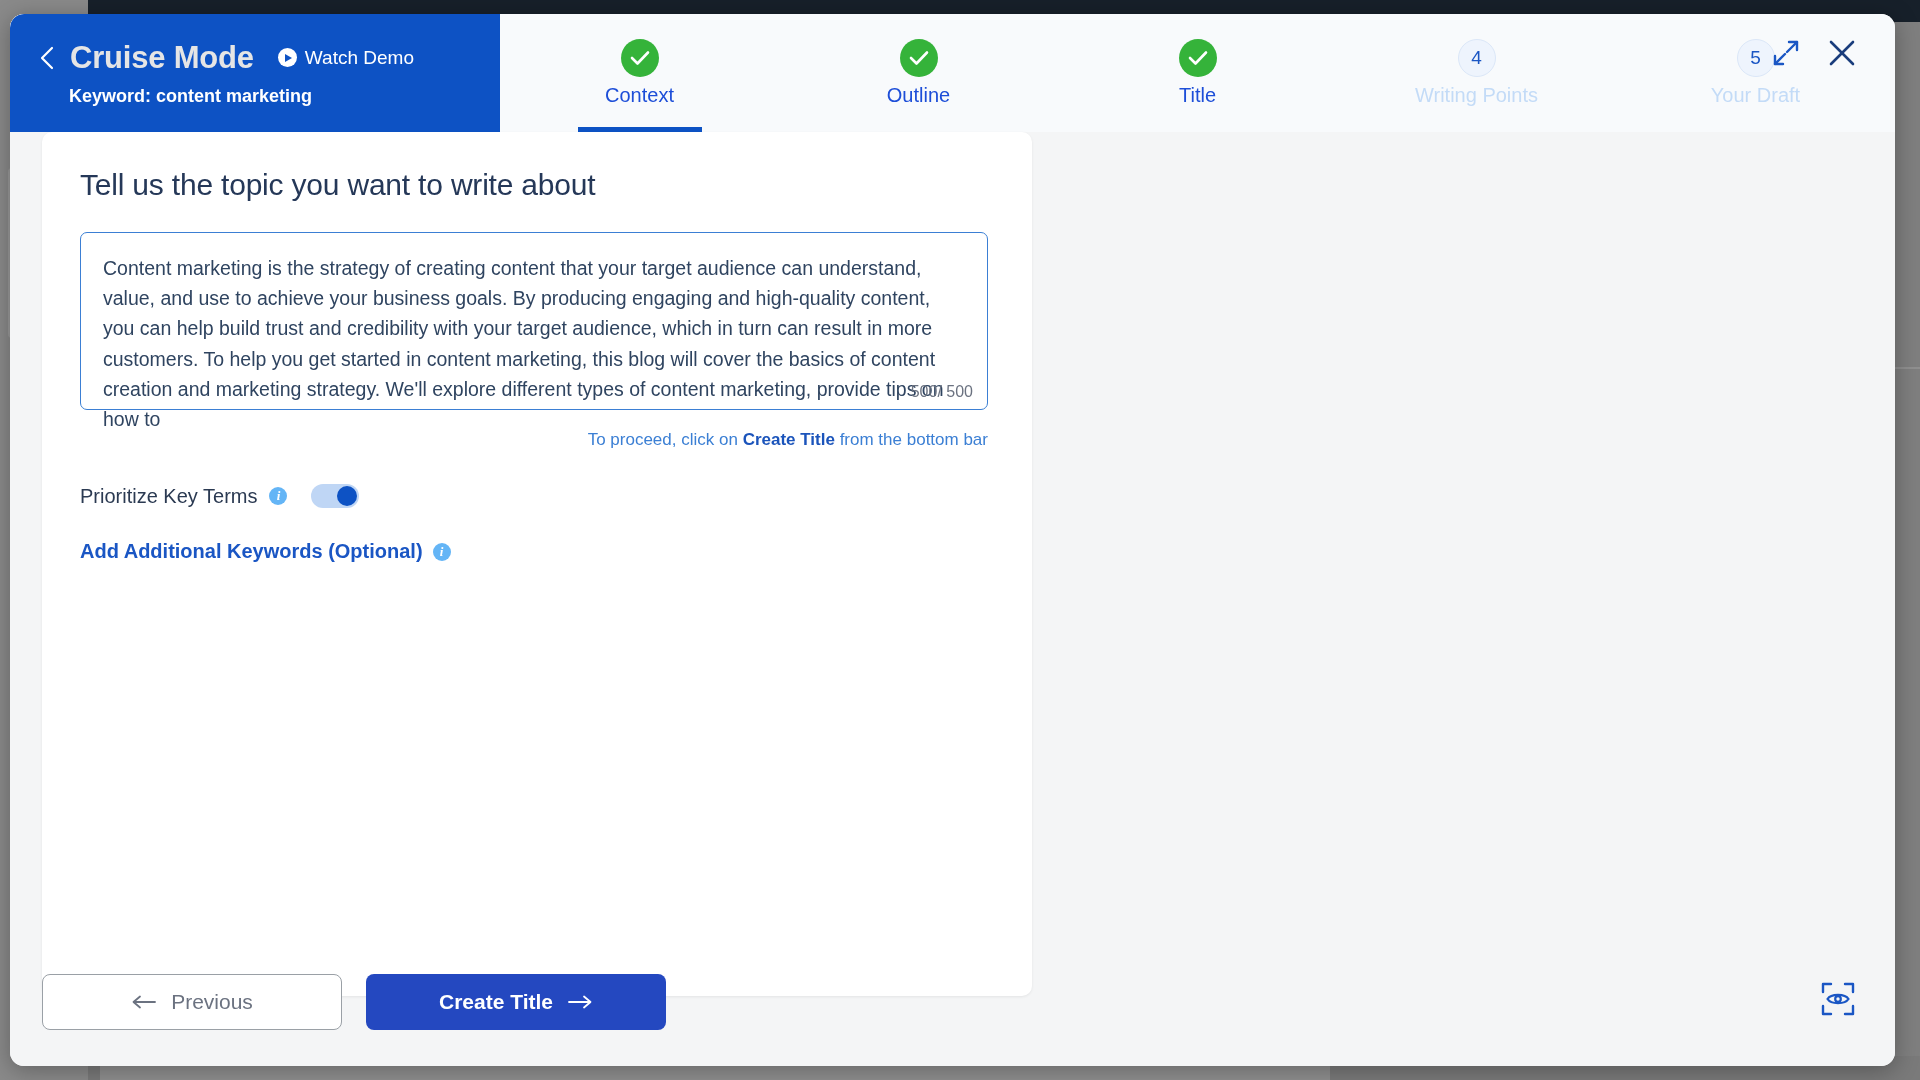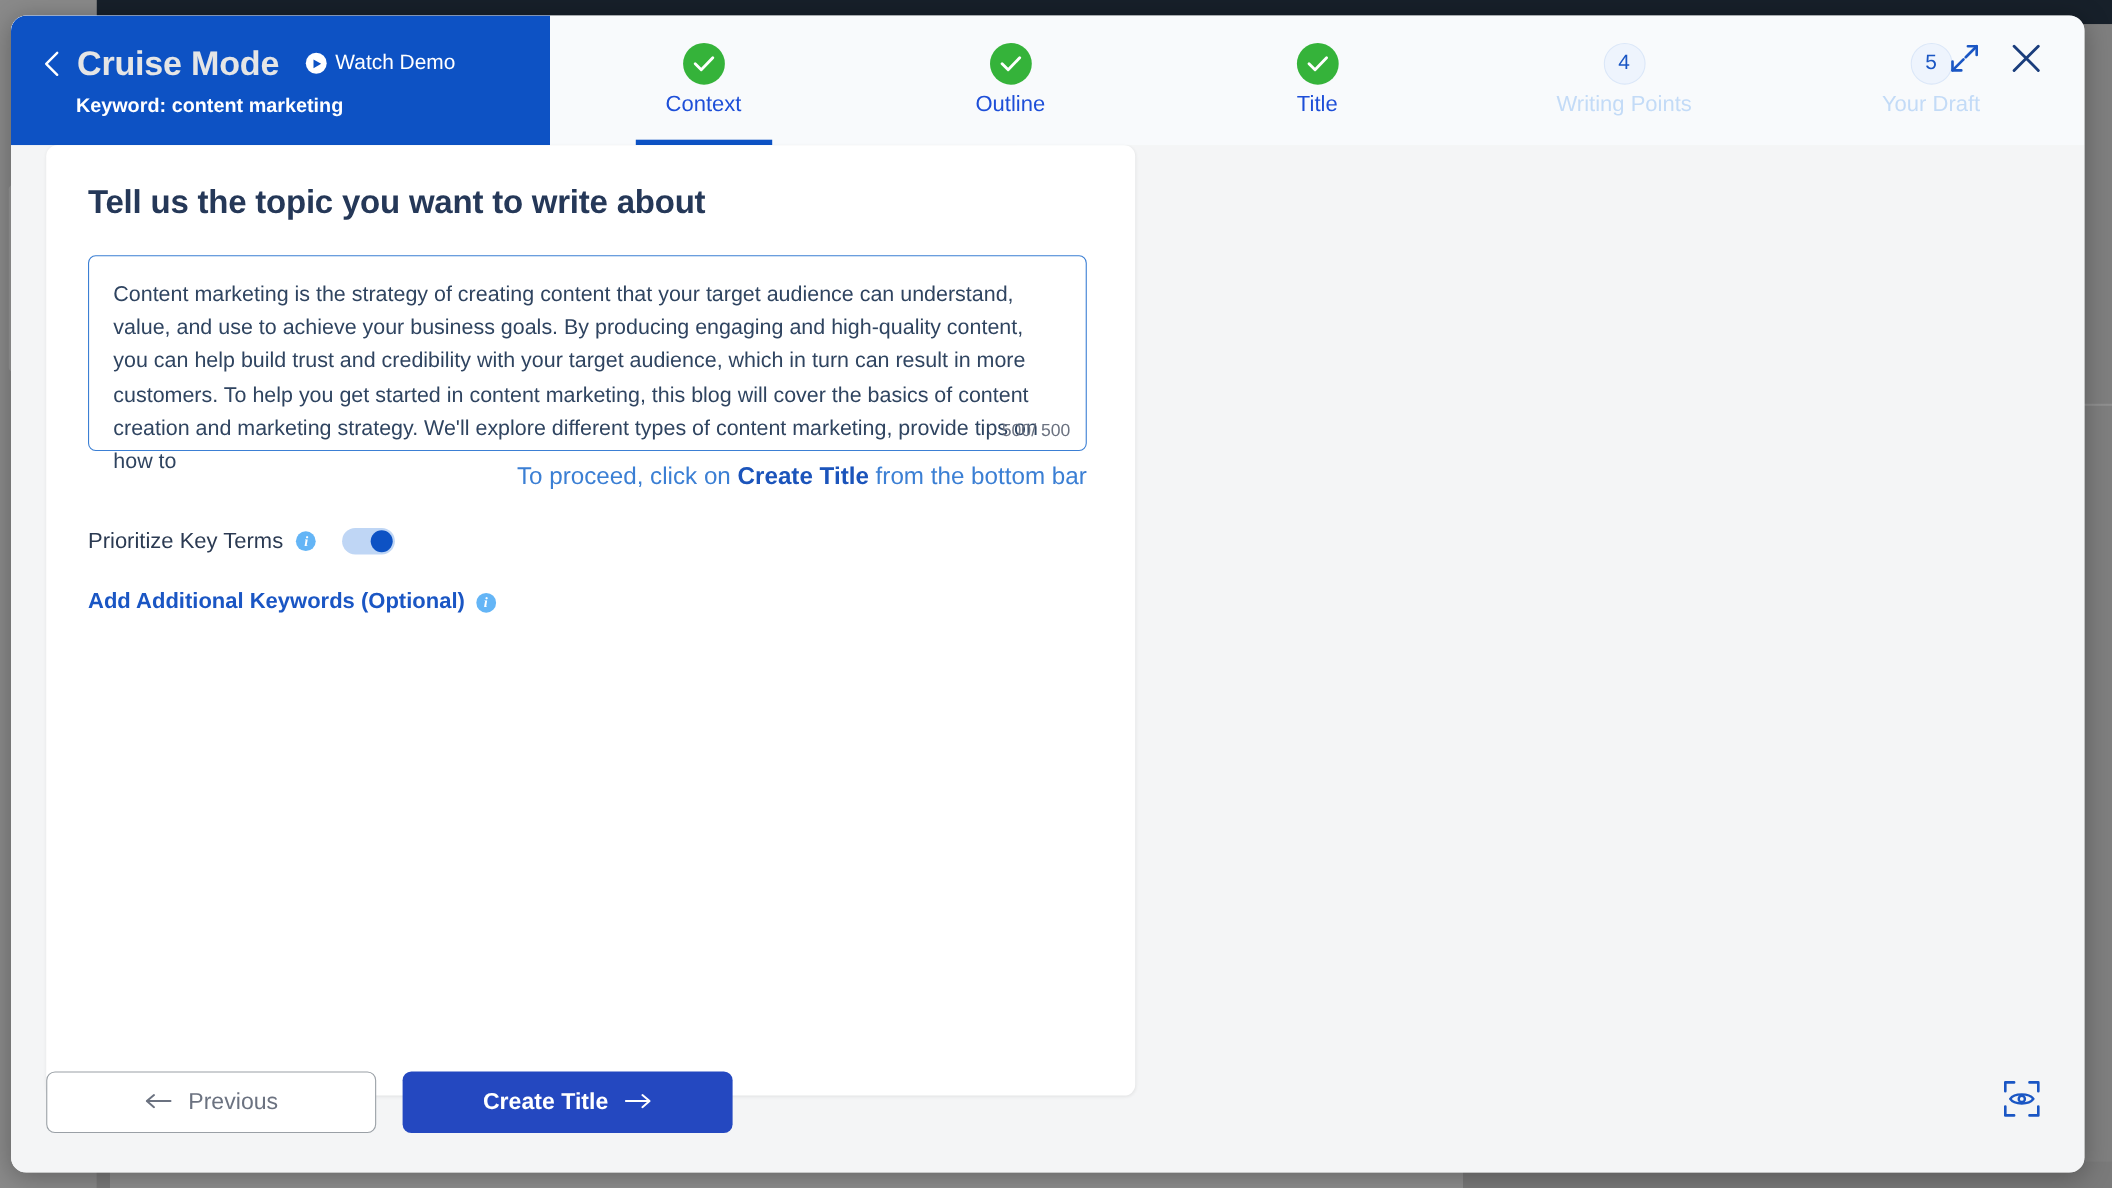--- a/index.html
+++ b/index.html
@@ -216,21 +216,21 @@
   }
   .card-right {
     flex: 1;
     height: 864px;
     position: relative;
   }
 
   .panel-title {
     font-size: 30px;
     color: #253858;
-    font-weight: bold;
+    font-weight: normal;
     letter-spacing: -0.2px;
     margin-bottom: 30px;
   }
 
   .textarea-wrap {
     position: relative;
     border: 1.5px solid #3b7fd4;
     border-radius: 7px;
     height: 178px;
     padding: 20px 24px 8px 22px;
@@ -242,23 +242,23 @@
     white-space: pre-wrap;
   }
   .char-counter {
     position: absolute;
     right: 14px;
     bottom: 8px;
     font-size: 16px;
     color: #6b7280;
   }
   .hint-line {
-    margin-top: 10px;
+    margin-top: 20px;
     text-align: right;
-    font-size: 22px;
+    font-size: 17px;
     color: #3b7fd4;
   }
   .hint-line b { color: #1b54bb; font-weight: bold; }
 
   .toggle-row {
     display: flex;
     align-items: center;
     gap: 12px;
     margin-top: 34px;
   }

